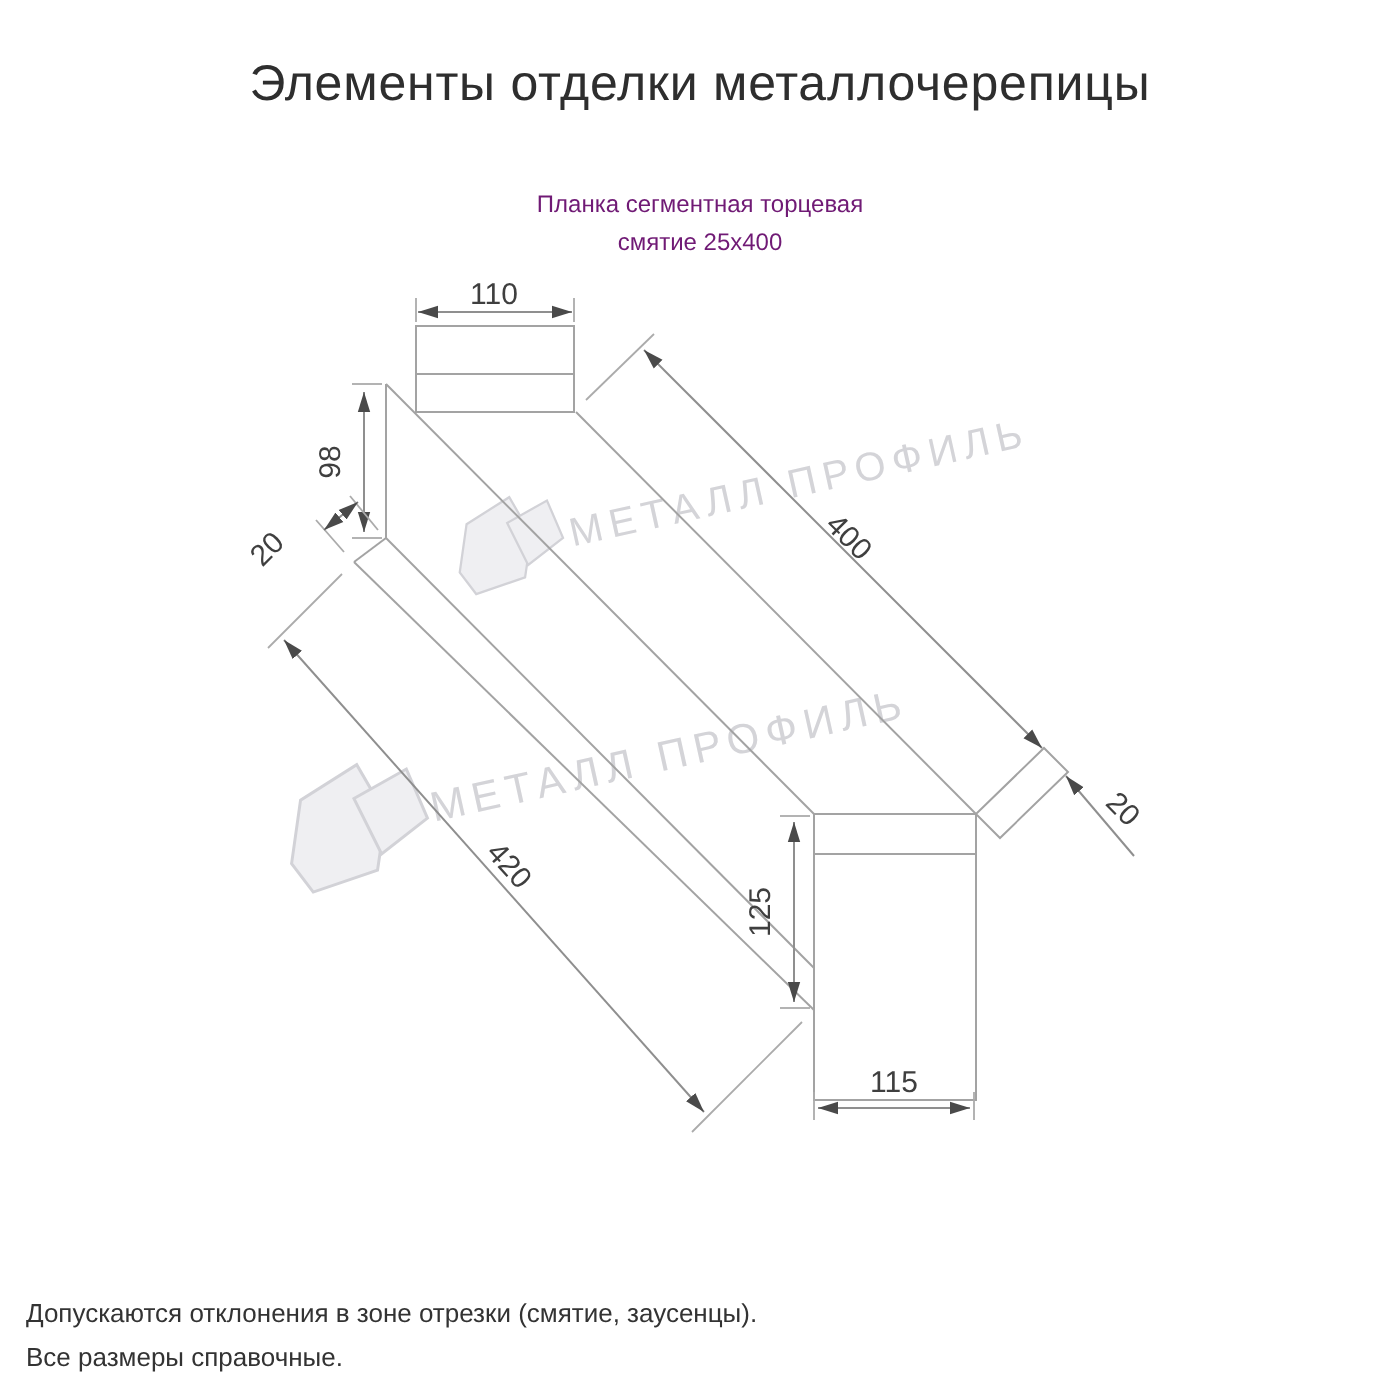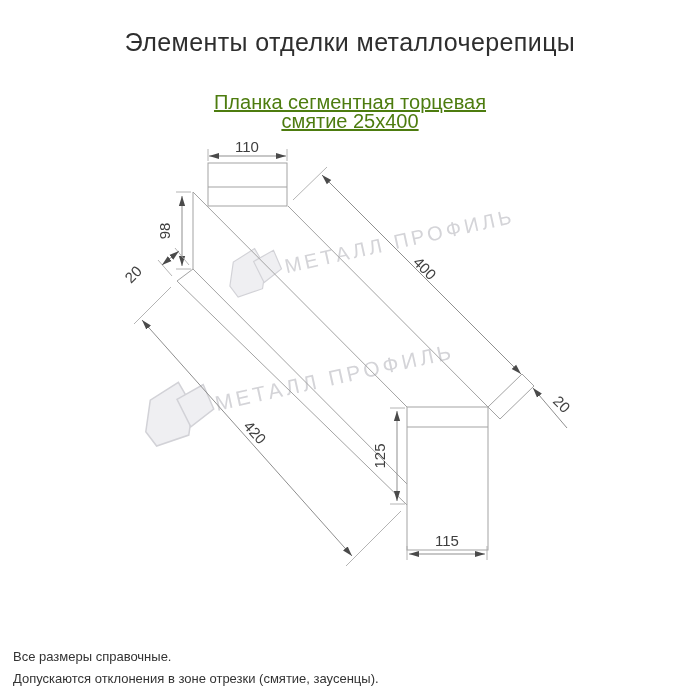--- a/index.html
+++ b/index.html
@@ -1,21 +1,21 @@
 <!DOCTYPE html>
 <html><head>
 <meta charset="utf-8">
 <style>
   html,body{margin:0;padding:0;background:#fff;}
   #stage{position:relative;width:575px;height:700px;background:#ffffff;overflow:hidden;
          font-family:"Liberation Sans", sans-serif;}
   .page-title{position:absolute;left:0;top:28px;width:700px;text-align:center;
               font-size:25px;letter-spacing:.4px;color:#2e2e2e;}
   .subtitle{position:absolute;left:0;top:93px;width:700px;text-align:center;
-            font-size:20px;line-height:19px;color:#4d7c0f;text-decoration:underline;}
+            font-size:12px;line-height:19px;color:#701a75;}
   .footer{position:absolute;left:13px;top:646px;font-size:13px;line-height:22px;color:#333;}
   svg{position:absolute;left:0;top:0;}
   .bodyline{stroke:#a3a3a3;stroke-width:1;fill:none;}
   .extline{stroke:#ababab;stroke-width:0.9;fill:none;}
   .dimline{stroke:#8f8f8f;stroke-width:1;fill:none;}
   .dimtext{font-family:"Liberation Sans", sans-serif;font-size:15px;fill:#3f3f3f;}
   .wm-text{font-family:"Liberation Sans", sans-serif;fill:#d4d4d8;letter-spacing:3.5px;}
   .wm-logo{fill:#efeff2;stroke:#d2d2d7;stroke-width:1.2;}
 </style>
 </head>
@@ -117,17 +117,17 @@
 
     <g>
       <line class="extline" x1="407" y1="546" x2="407" y2="560"></line>
       <line class="extline" x1="487" y1="546" x2="487" y2="560"></line>
       <line class="dimline" x1="409" y1="554" x2="485" y2="554" marker-start="url(#arr)" marker-end="url(#arr)"></line>
       <text class="dimtext" x="447" y="546" text-anchor="middle">115</text>
     </g>
   </svg>
 
   <div class="footer">
+    <div>Допускаются отклонения в зоне отрезки (смятие, заусенцы).</div>
     <div>Все размеры справочные.</div>
-    <div>Допускаются отклонения в зоне отрезки (смятие, заусенцы).</div>
   </div>
 
 </div>
 
 </body></html>

